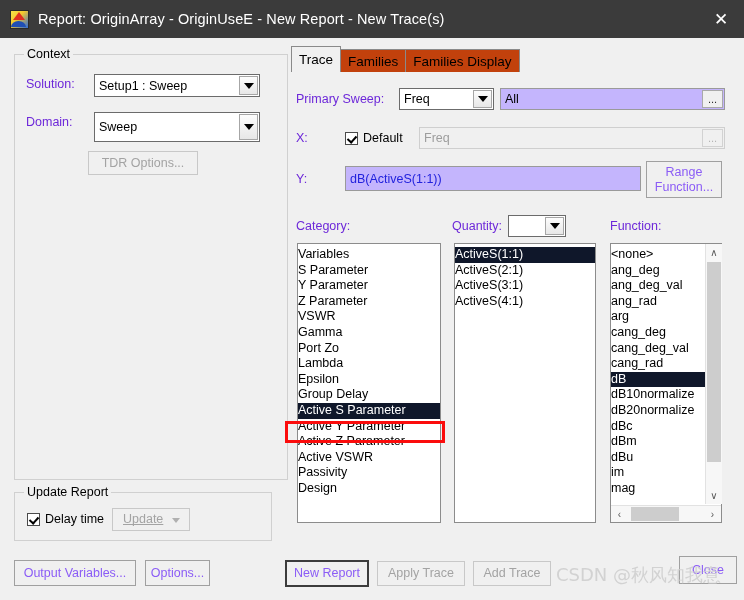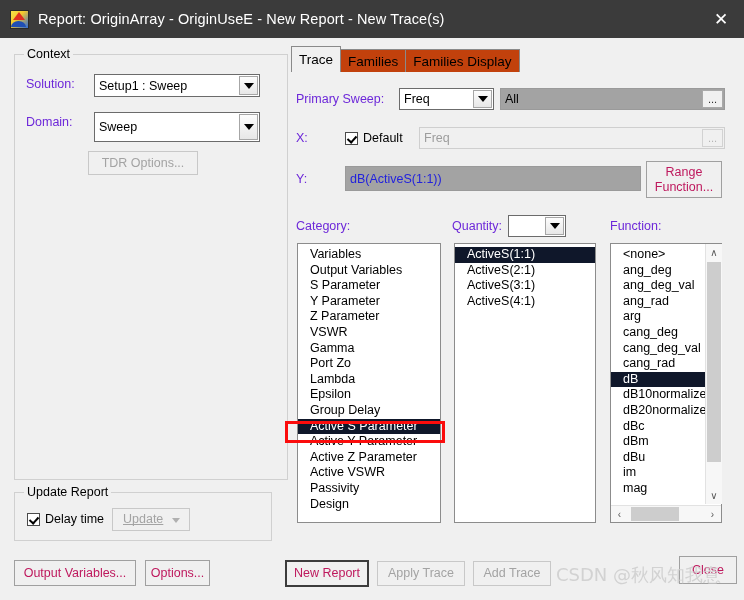--- a/index.html
+++ b/index.html
@@ -116,21 +116,21 @@
     justify-content: center;
   }
   .arrow-down {
     width: 0; height: 0;
     border-left: 5px solid transparent;
     border-right: 5px solid transparent;
     border-top: 6px solid #000;
   }
   .textbox {
     position: absolute;
-    background: #a3a3a3;
+    background: #c4b5fd;
     border: 1px solid #9a9a9a;
     box-sizing: border-box;
     display: flex;
     align-items: center;
     font-size: 12.5px;
   }
   .textbox .tval {
     padding-left: 4px;
     flex: 1;
     white-space: nowrap;
@@ -157,21 +157,21 @@
     color: #303030;
   }
   .dotsbtn.disabled { color: #b5b5b5; border-color: #d2d2d2; }
 
   .btn {
     position: absolute;
     background: #f0f0f0;
     border: 1px solid #a0a0a0;
     box-sizing: border-box;
     font-size: 12.5px;
-    color: #be185d;
+    color: #8b5cf6;
     display: flex;
     align-items: center;
     justify-content: center;
     text-align: center;
     line-height: 1.15;
     cursor: default;
     font-family: "Liberation Sans", sans-serif;
   }
   .btn.disabled { color: #a3a3a3; border-color: #c8c8c8; }
   .btn.default { border: 2px solid #3c3c3c; }
@@ -236,21 +236,21 @@
     position: absolute;
     background: #ffffff;
     border: 1px solid #8c8c8c;
     box-sizing: border-box;
     overflow: hidden;
   }
   .listbox .li {
     font-size: 12.5px;
     line-height: 15.6px;
     height: 15.6px;
-    padding-left: 12px;
+    padding-left: 0;
     white-space: nowrap;
     color: #000;
   }
   .listbox .li.sel {
     background: #0f172a;
     color: #ffffff;
   }
 
   
   .vscroll {
@@ -402,21 +402,20 @@
 <div class="combo" style="left:508px; top:215px; width:58px; height:22px;">
   <div class="cval"></div>
   <div class="cbtn">
       <i class="arrow-down"></i>
     </div>
 </div>
 <div class="lbl" style="left:610px; top:219px;">Function:</div>
 
 <div class="listbox" style="left:297px; top:243px; width:144px; height:280px; padding-top:3px;" id="category-list">
     <div class="li">Variables</div>
-    <div class="li">Output Variables</div>
     <div class="li">S Parameter</div>
     <div class="li">Y Parameter</div>
     <div class="li">Z Parameter</div>
     <div class="li">VSWR</div>
     <div class="li">Gamma</div>
     <div class="li">Port Zo</div>
     <div class="li">Lambda</div>
     <div class="li">Epsilon</div>
     <div class="li">Group Delay</div>
     <div class="li sel">Active S Parameter</div>

